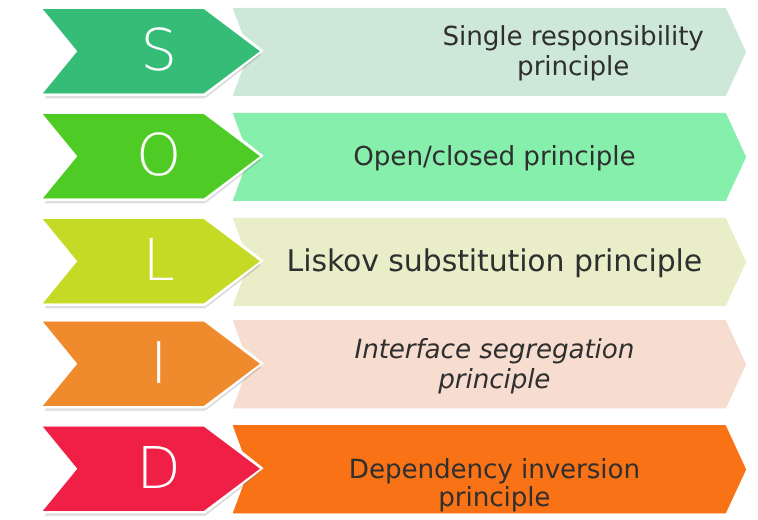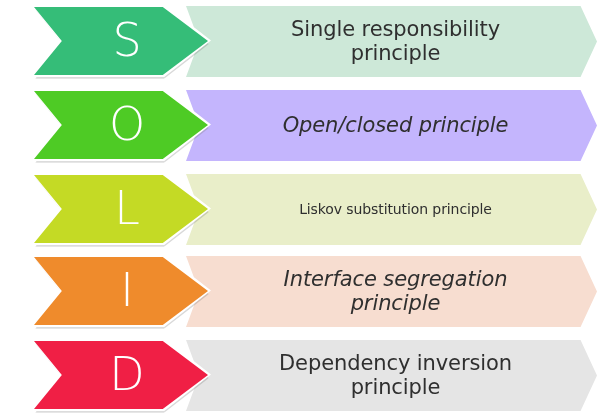--- a/index.html
+++ b/index.html
@@ -48,21 +48,21 @@
     text-align: center;
     color: #2f2f2f;
     font-size: 21px;
     line-height: 1.12;
     font-family: "DejaVu Sans", sans-serif;
     letter-spacing: -0.1px;
     padding: 0 34px 0 42px;
     white-space: pre-line;
   }
   .band-text.small {
-    font-size: 14px;
+    font-size: 24px;
   }
 
   
   .chev-shadow {
     position: absolute;
     left: 35px;
     top: 7px;
     width: 174px;
     height: 70px;
     background: rgba(120,120,120,0.28);
@@ -102,33 +102,33 @@
     left: 6px;
     top: -1px;
   }
 </style>
 </head>
 <body style="background: rgb(255, 255, 255);">
 
 <div id="diagram">
 
   <div class="row row-0">
-    <div class="band" style="background: rgb(205, 232, 216);">
+    <div class="band" style="background: rgb(205, 232, 216); justify-content: flex-end;">
       <div class="band-text">Single responsibility
 principle</div>
     </div>
     <div class="chev-shadow"></div>
     <div class="chev-outline"></div>
     <div class="chev" style="background: rgb(53, 189, 120);">
       <span class="chev-letter">S</span>
     </div>
   </div>
 
   <div class="row row-1">
-    <div class="band" style="background: #c4b5fd; font-style: italic;">
+    <div class="band" style="background: #86efac;">
       <div class="band-text">Open/closed principle</div>
     </div>
     <div class="chev-shadow"></div>
     <div class="chev-outline"></div>
     <div class="chev" style="background: rgb(78, 203, 37);">
       <span class="chev-letter">O</span>
     </div>
   </div>
 
   <div class="row row-2">
@@ -148,21 +148,21 @@
 principle</div>
     </div>
     <div class="chev-shadow"></div>
     <div class="chev-outline"></div>
     <div class="chev" style="background: rgb(239, 139, 44);">
       <span class="chev-letter">I</span>
     </div>
   </div>
 
   <div class="row row-4">
-    <div class="band" style="background: #e5e5e5;">
+    <div class="band" style="background: #f97316; align-items: flex-end;">
       <div class="band-text">Dependency inversion
 principle</div>
     </div>
     <div class="chev-shadow"></div>
     <div class="chev-outline"></div>
     <div class="chev" style="background: rgb(240, 31, 69);">
       <span class="chev-letter">D</span>
     </div>
   </div>
 

